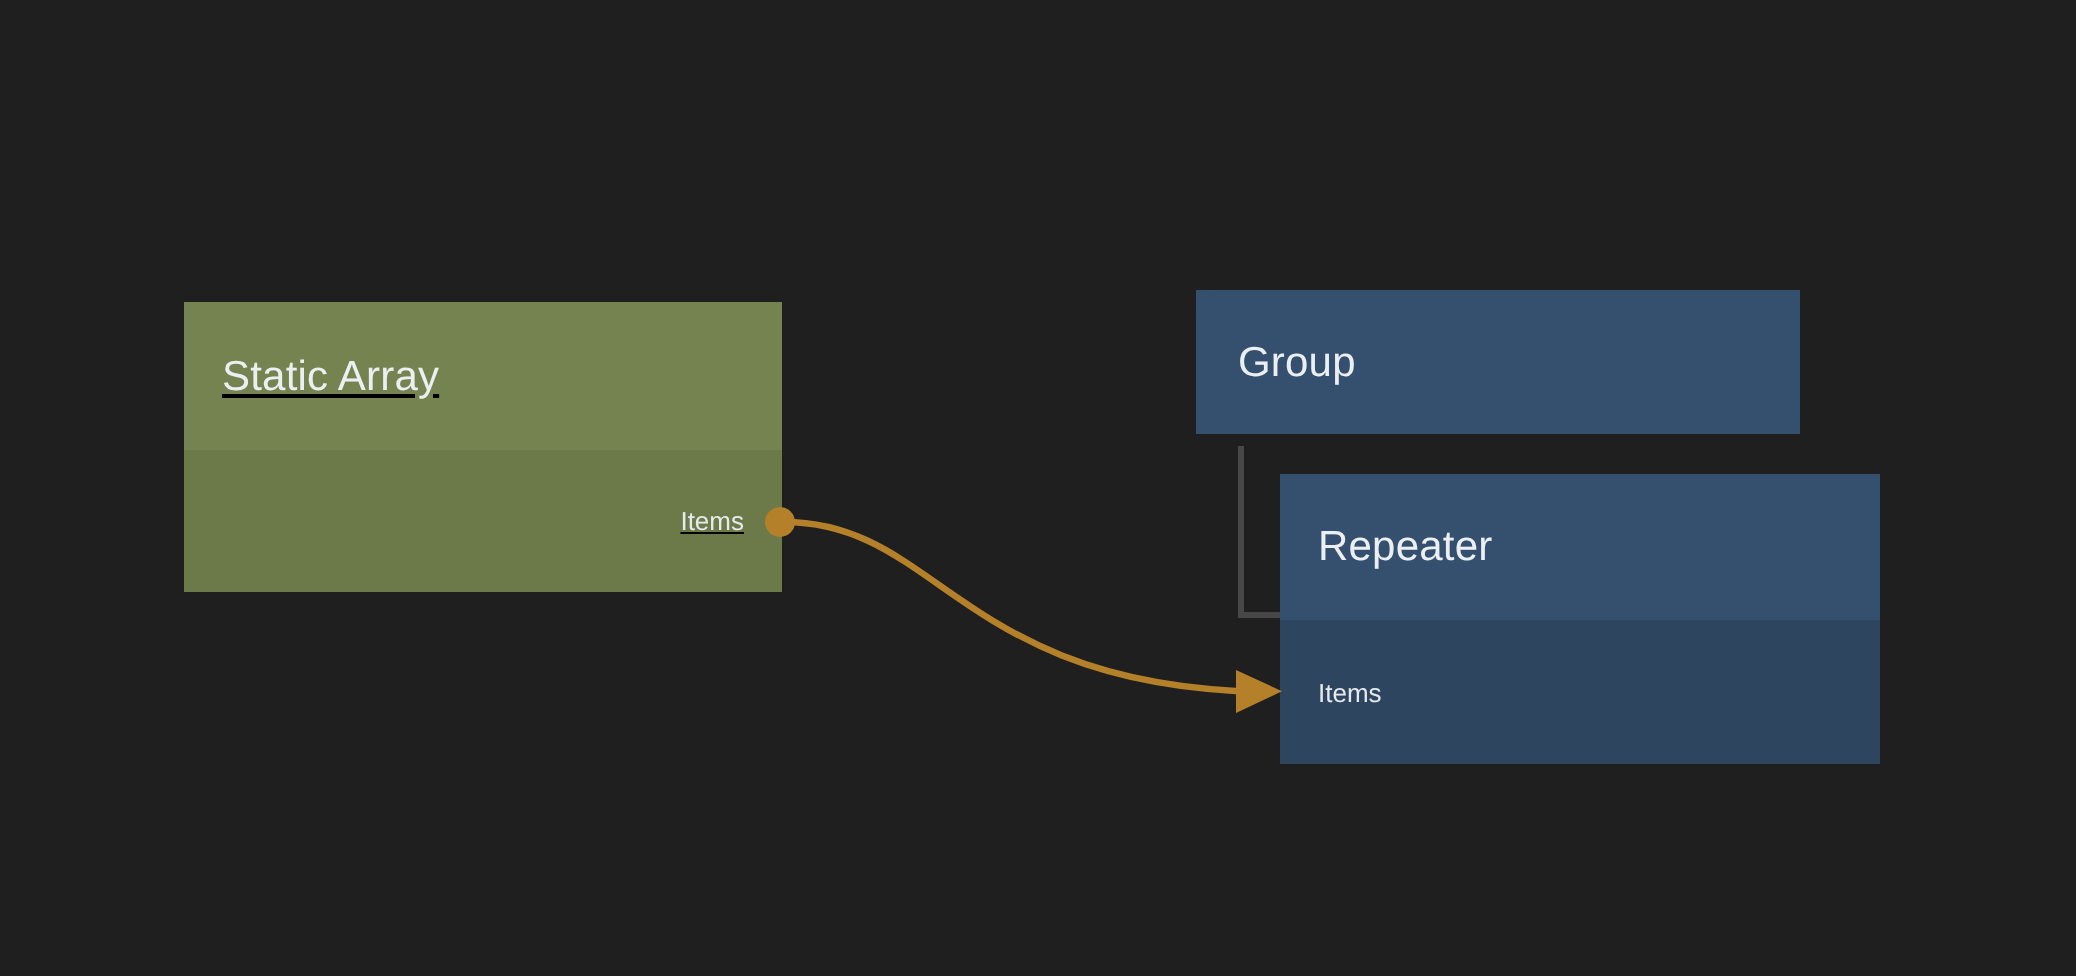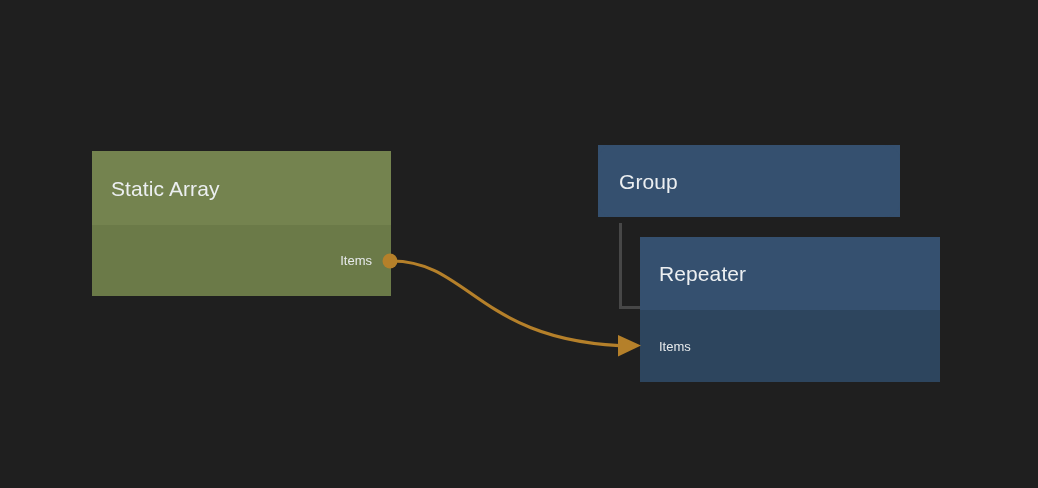--- a/index.html
+++ b/index.html
@@ -64,20 +64,21 @@
     white-space: nowrap;
   }
 
   
   #node-static-array {
     left: 92px;
     top: 151px;
     width: 299px;
     height: 145px;
     background: #6b7a48;
+    text-decoration: underline;
   }
   #node-static-array .node-header {
     height: 74px;
     background: #74834f;
     padding-left: 19px;
   }
   #node-static-array .node-body {
     height: 71px;
     background: #6b7a48;
   }

